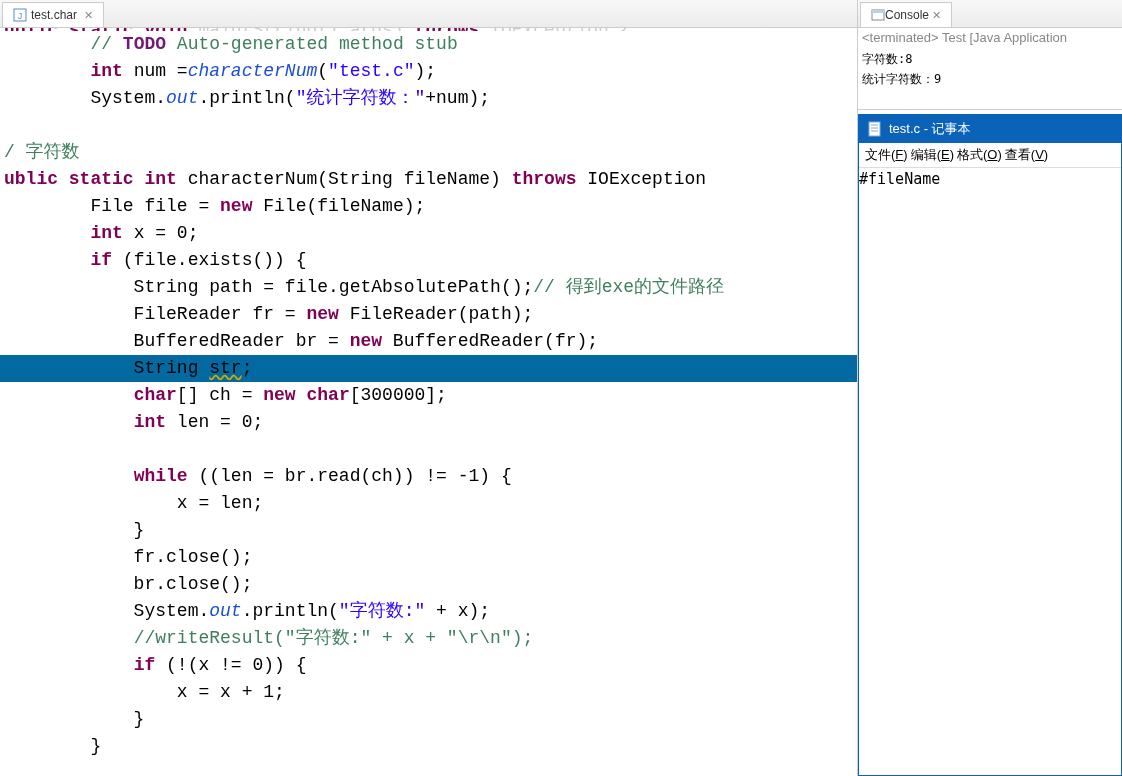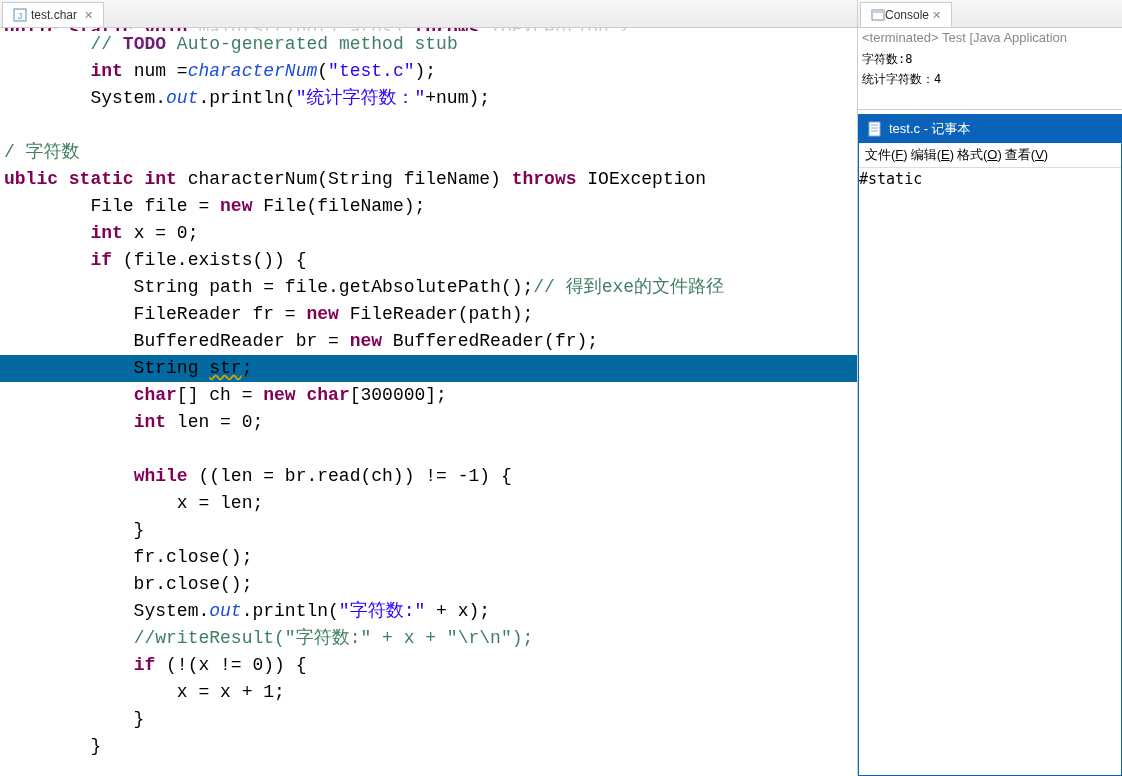--- a/index.html
+++ b/index.html
@@ -195,21 +195,21 @@
               <rect x="1" y="2" width="12" height="3" fill="#c0d0e0"></rect>
             </svg>
         </span>
         <span>Console</span>
         <span class="close-x">✕</span>
       </div>
     </div>
     <div class="console-status">&lt;terminated&gt; Test [Java Application</div>
     <div class="console-output" id="console-output">
         <div>字符数:8</div>
-        <div>统计字符数：4</div>
+        <div>统计字符数：9</div>
       </div>
   </div>
 
   <div class="notepad-window">
     <div class="notepad-title">
       <span class="notepad-icon">
         <svg width="16" height="16" viewBox="0 0 16 16">
             <rect x="2" y="1" width="11" height="14" fill="#fff" stroke="#88aacc"></rect>
             <line x1="4" y1="4" x2="11" y2="4" stroke="#88aacc"></line>
             <line x1="4" y1="7" x2="11" y2="7" stroke="#88aacc"></line>
@@ -217,15 +217,15 @@
           </svg>
       </span>
       <span>test.c - 记事本</span>
     </div>
     <div class="notepad-menu">
       <span>文件(<u>F</u>)</span>
       <span>编辑(<u>E</u>)</span>
       <span>格式(<u>O</u>)</span>
       <span>查看(<u>V</u>)</span>
     </div>
-    <div class="notepad-content">#static</div>
+    <div class="notepad-content">#fileName</div>
   </div>
 </div>
 
 </body></html>

